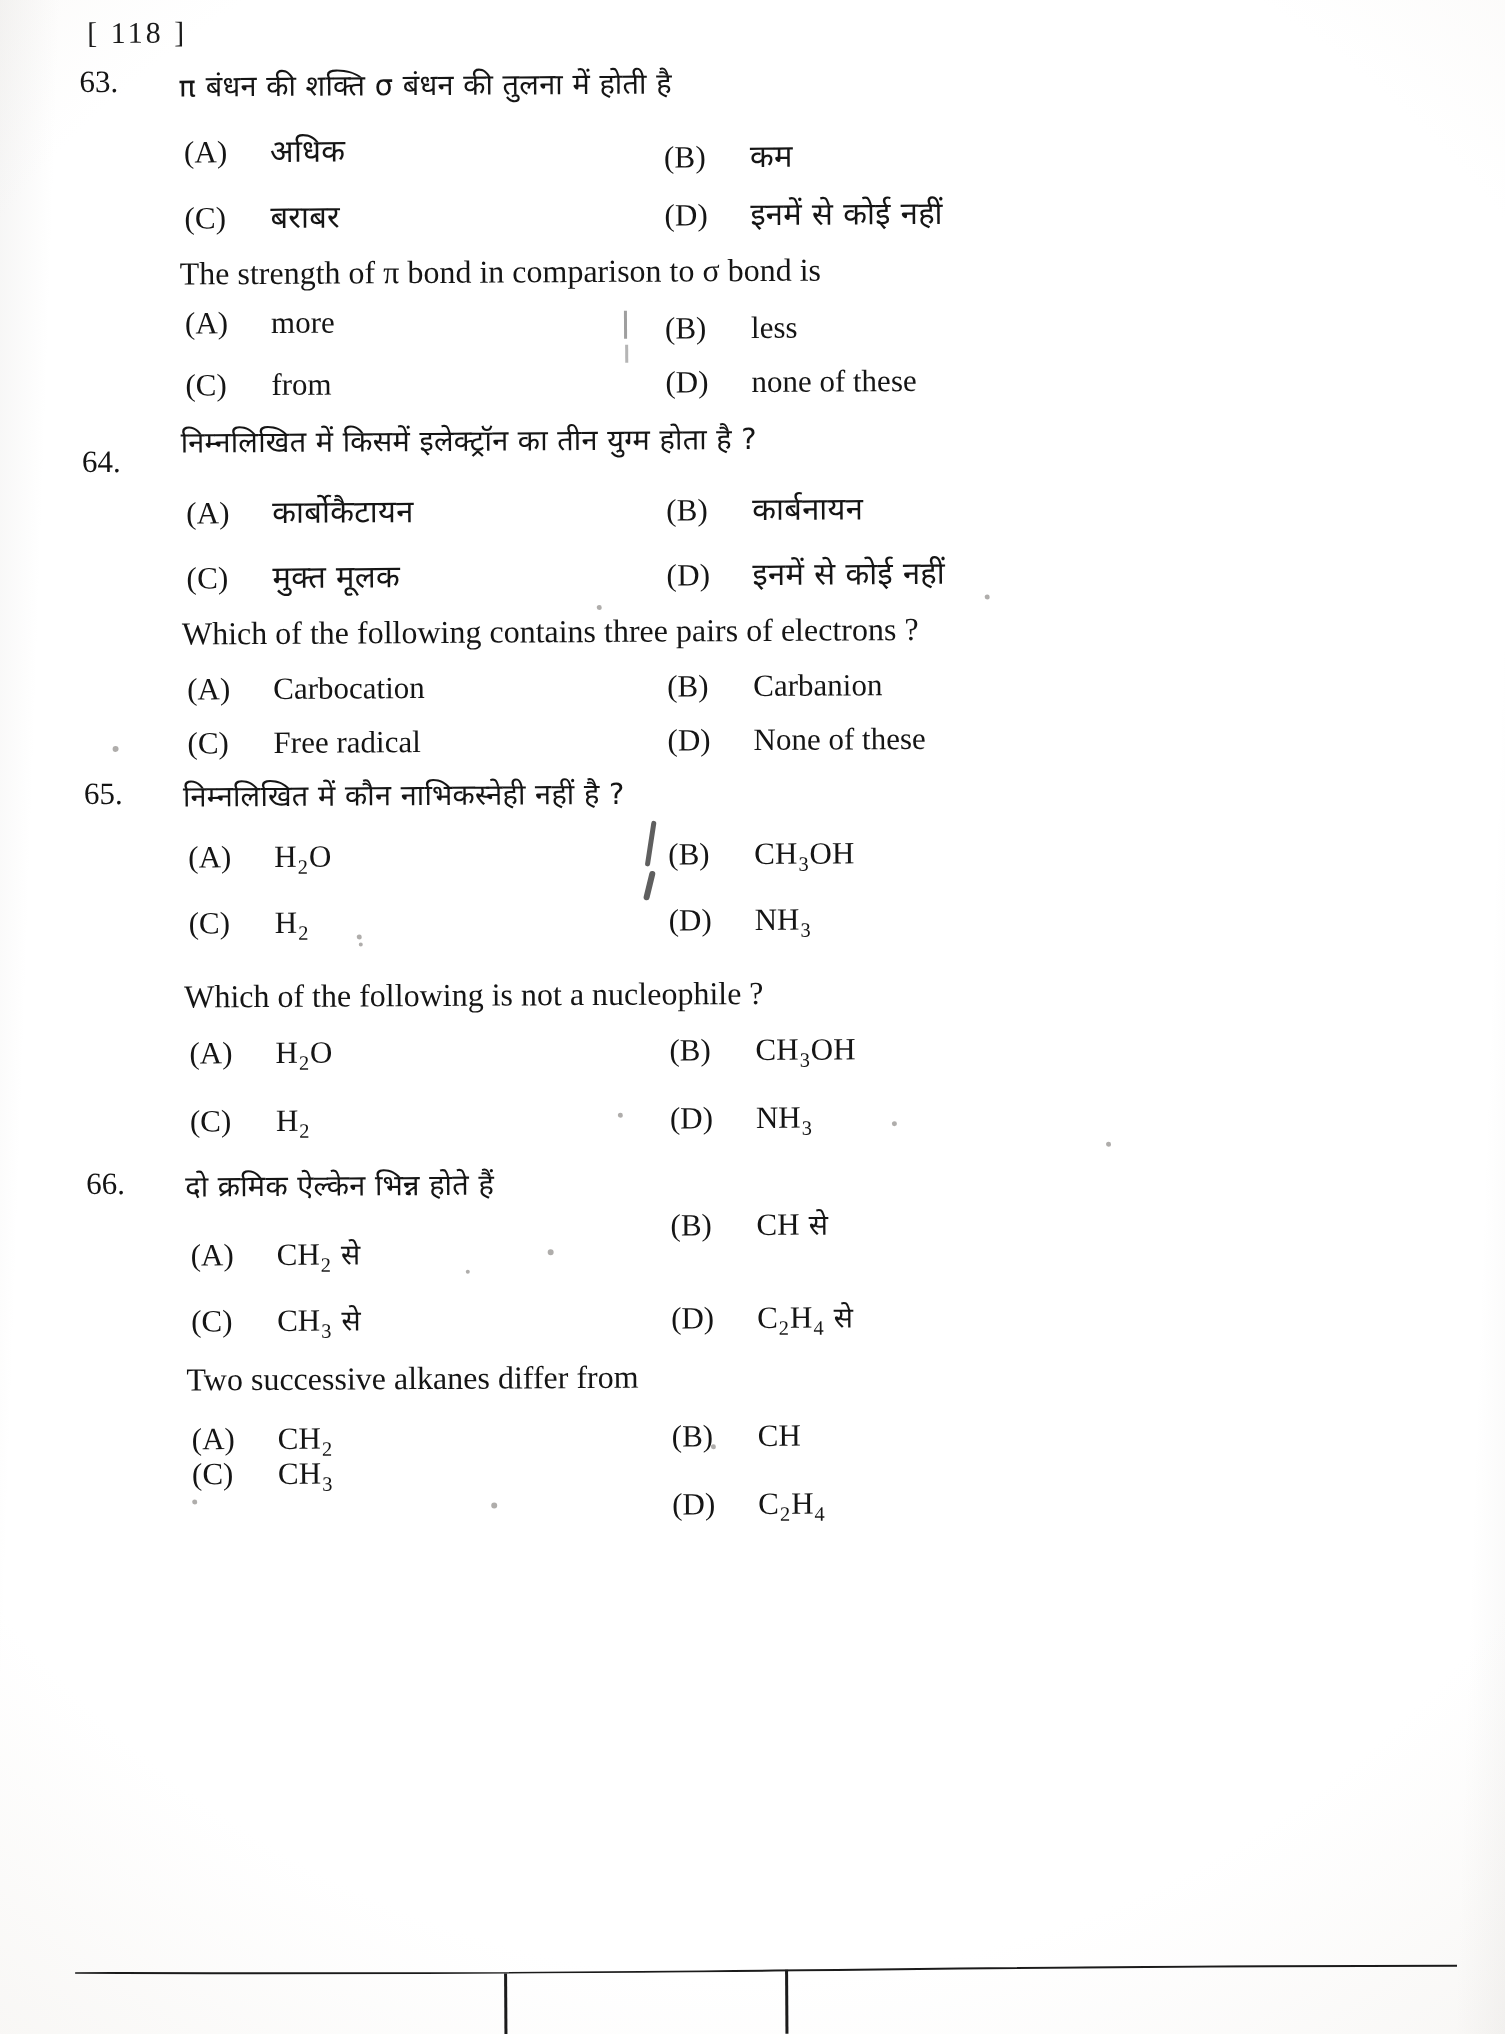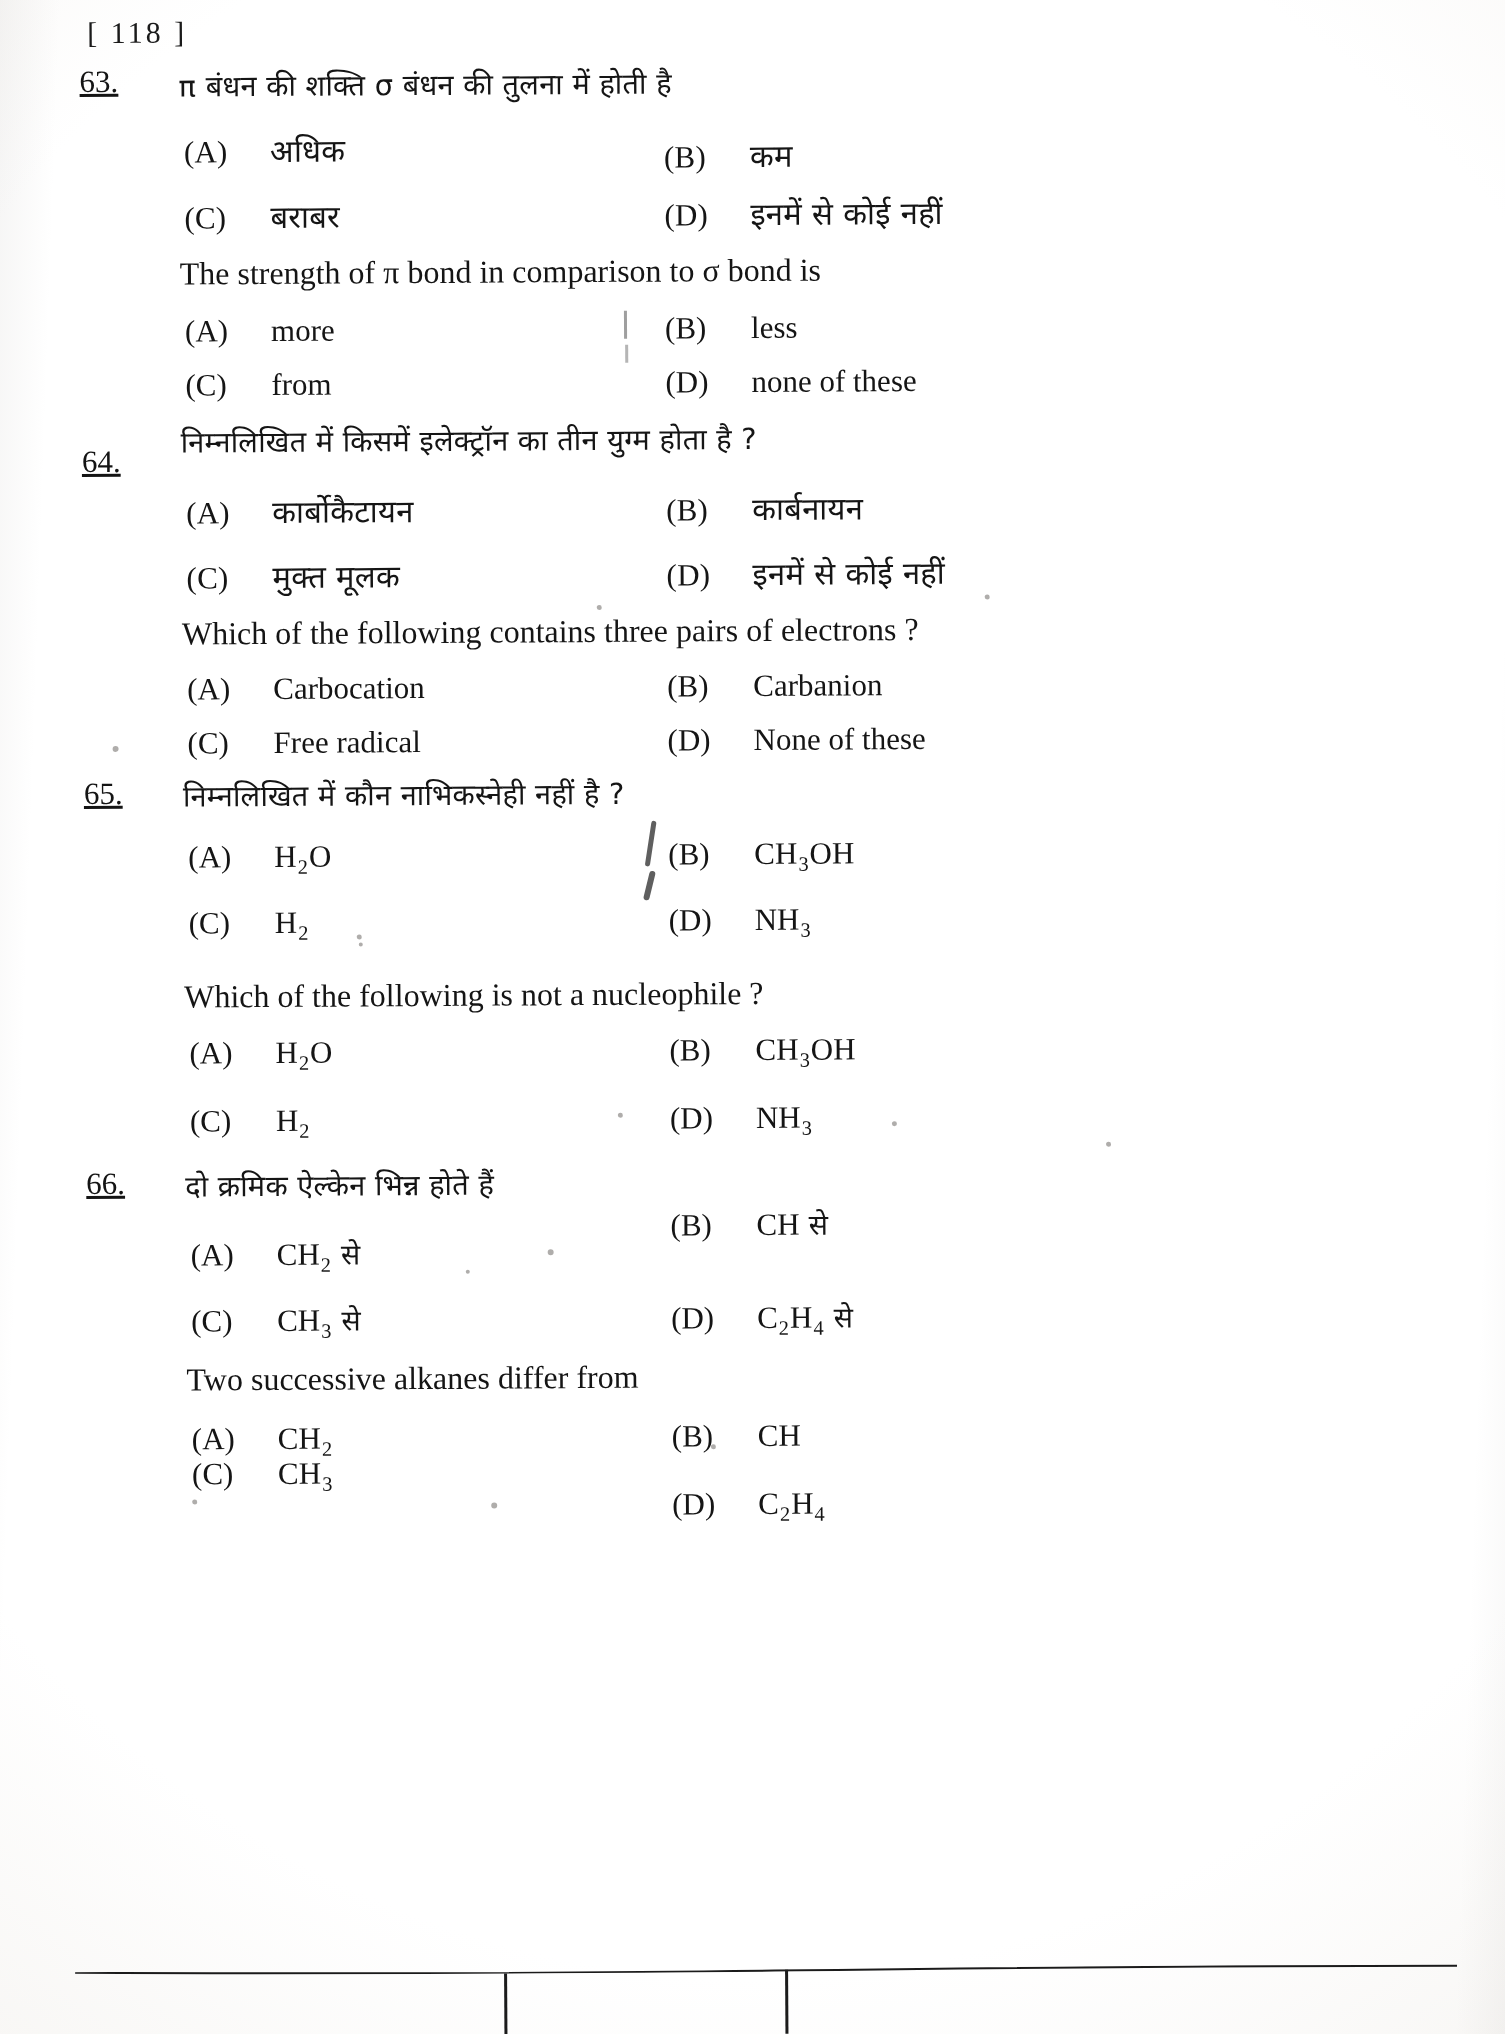--- a/index.html
+++ b/index.html
@@ -55,21 +55,20 @@
   }
 
   
   .q-block { position: absolute; left: 0; width: 1505px; }
 
   .q-num {
     position: absolute;
     left: 84px;
     font-size: 31px;
     color: #141414;
-    text-decoration: underline;
   }
   .q-stem {
     position: absolute;
     left: 183px;
     font-size: 31px;
     white-space: nowrap;
   }
   .hi {
     font-family: "DejaVu Sans", sans-serif;
     font-size: 29px;
@@ -148,21 +147,21 @@
     </div>
     <div class="opt opt-left hi" style="top:192px">
       <span class="lbl">(C)</span><span class="val">बराबर</span>
     </div>
     <div class="opt opt-right hi" style="top:192px">
       <span class="lbl">(D)</span><span class="val">इनमें से कोई नहीं</span>
     </div>
 
     <div class="q-stem en" style="top:252px">The strength of π bond in comparison to σ bond is</div>
 
-    <div class="opt opt-left en" style="top:310px">
+    <div class="opt opt-left en" style="top:302px">
       <span class="lbl">(A)</span><span class="val">more</span>
     </div>
     <div class="opt opt-right en" style="top:310px">
       <span class="lbl">(B)</span><span class="val">less</span>
     </div>
     <div class="opt opt-left en" style="top:364px">
       <span class="lbl">(C)</span><span class="val">from</span>
     </div>
     <div class="opt opt-right en" style="top:364px">
       <span class="lbl">(D)</span><span class="val">none of these</span>

